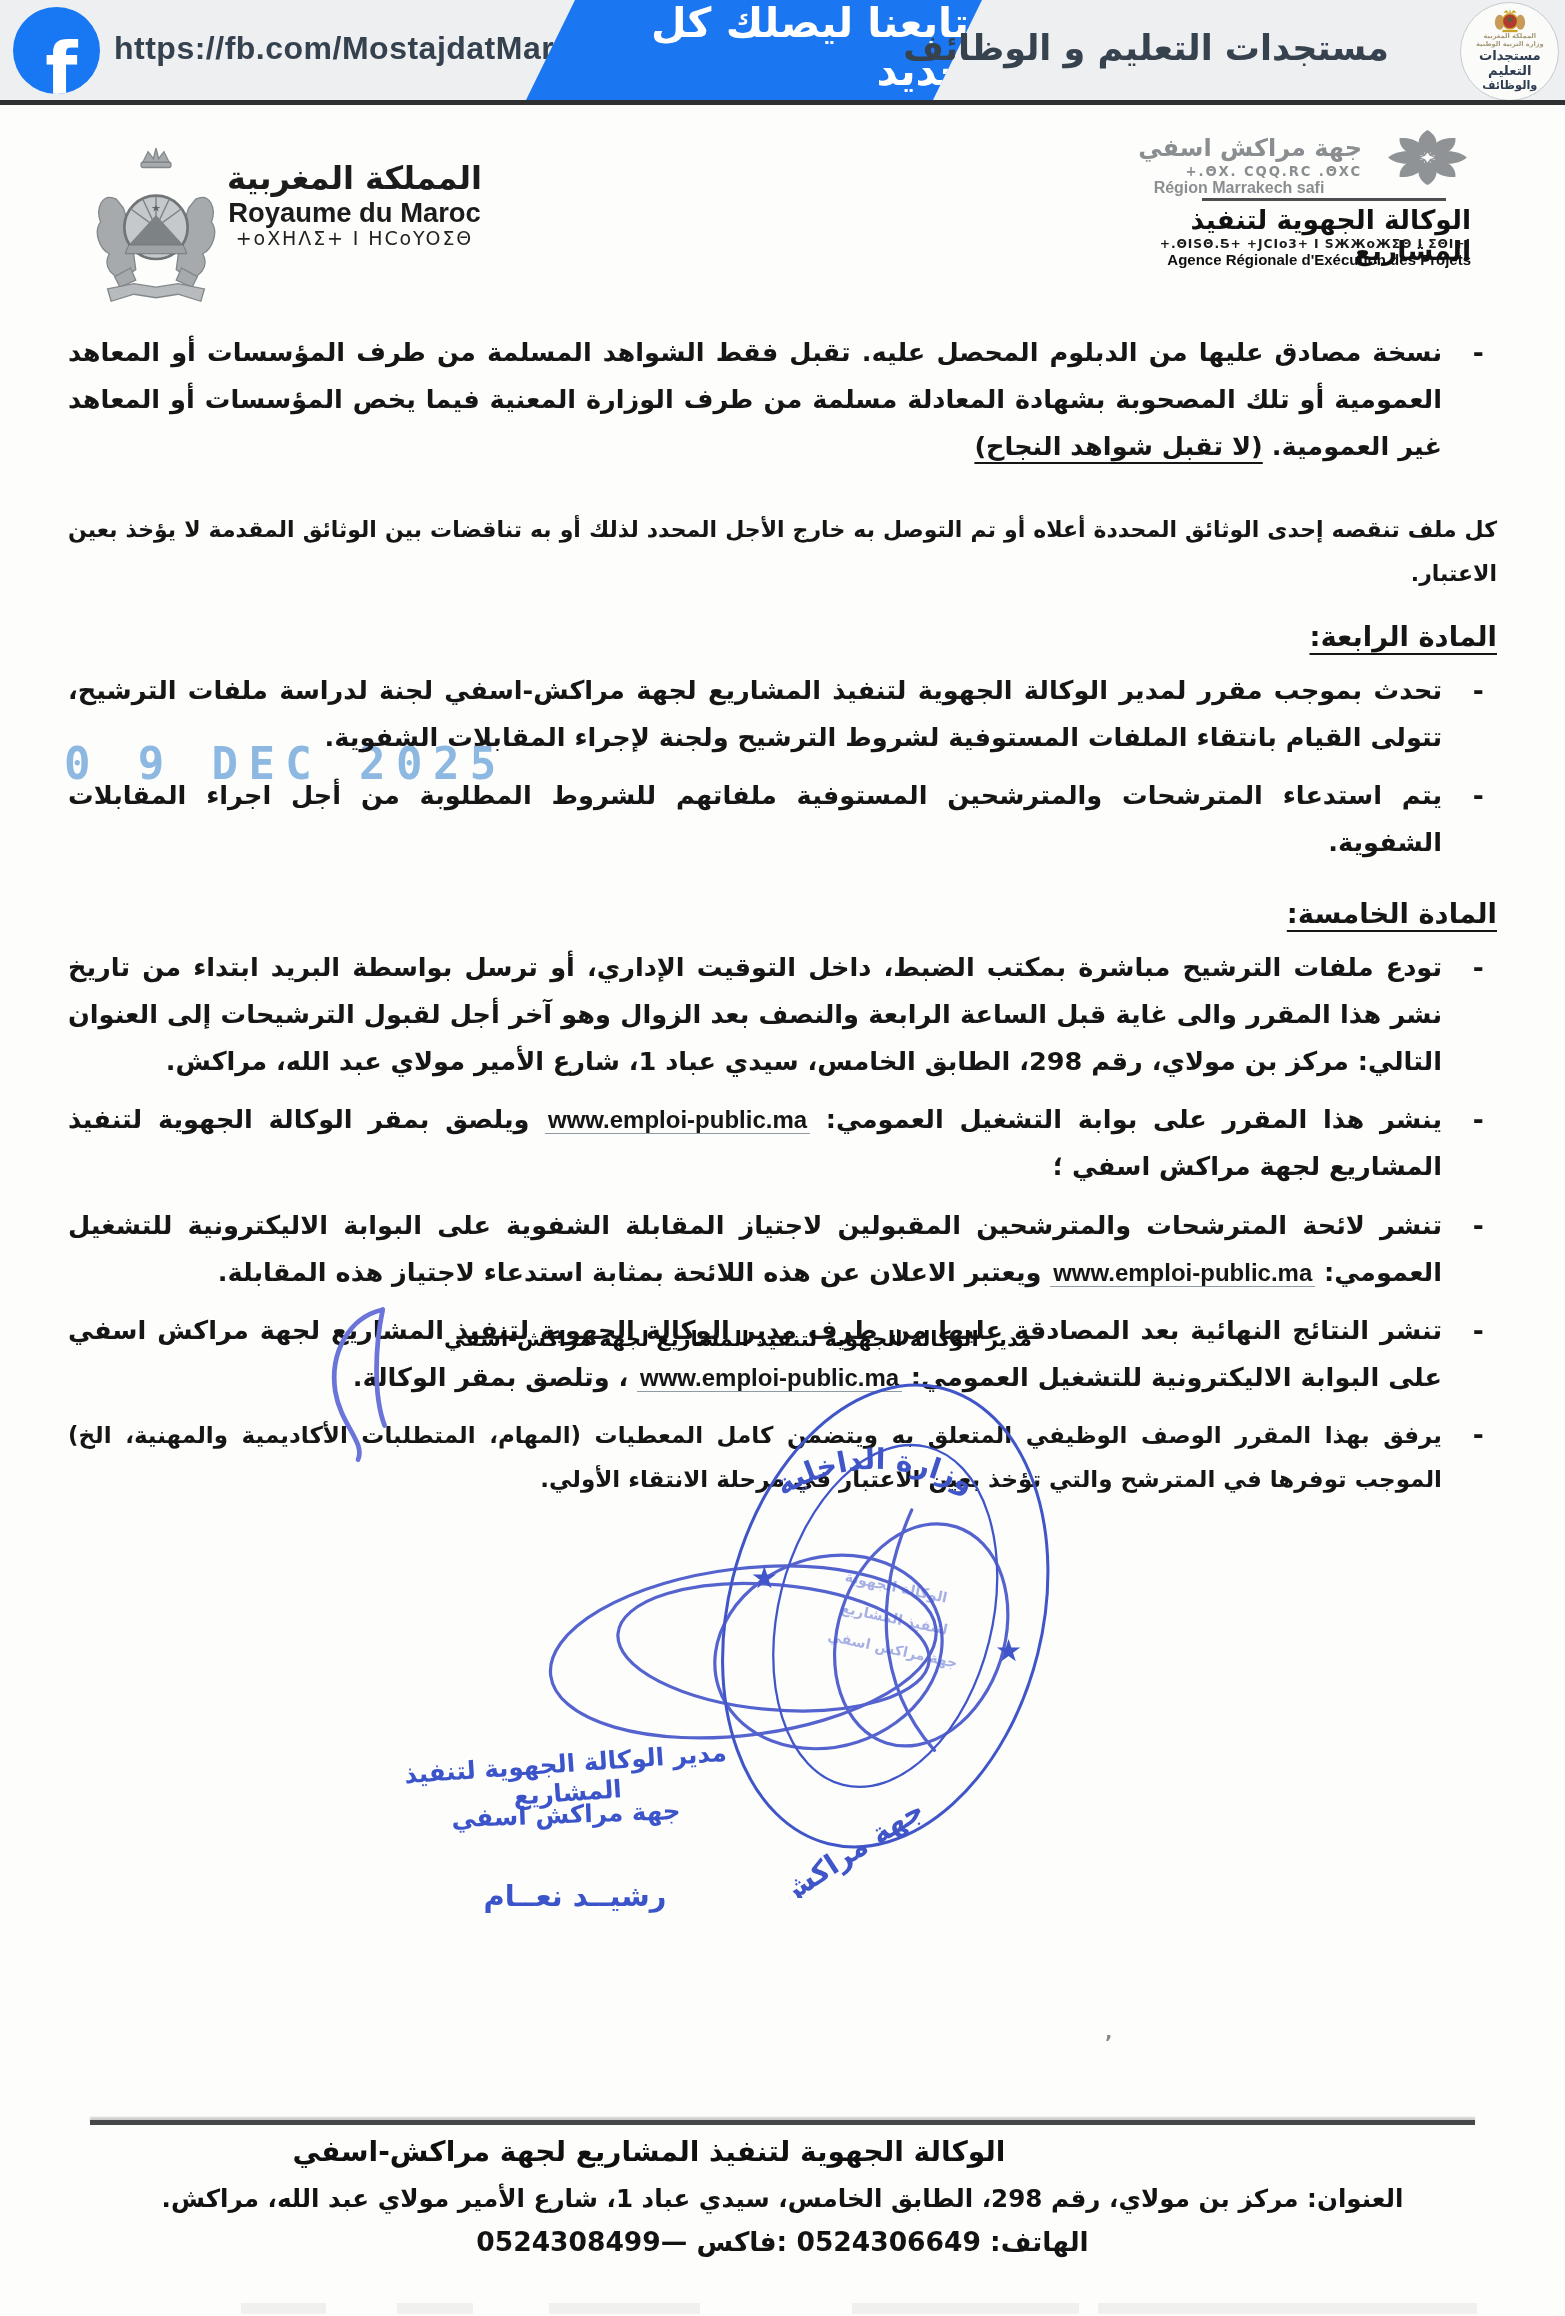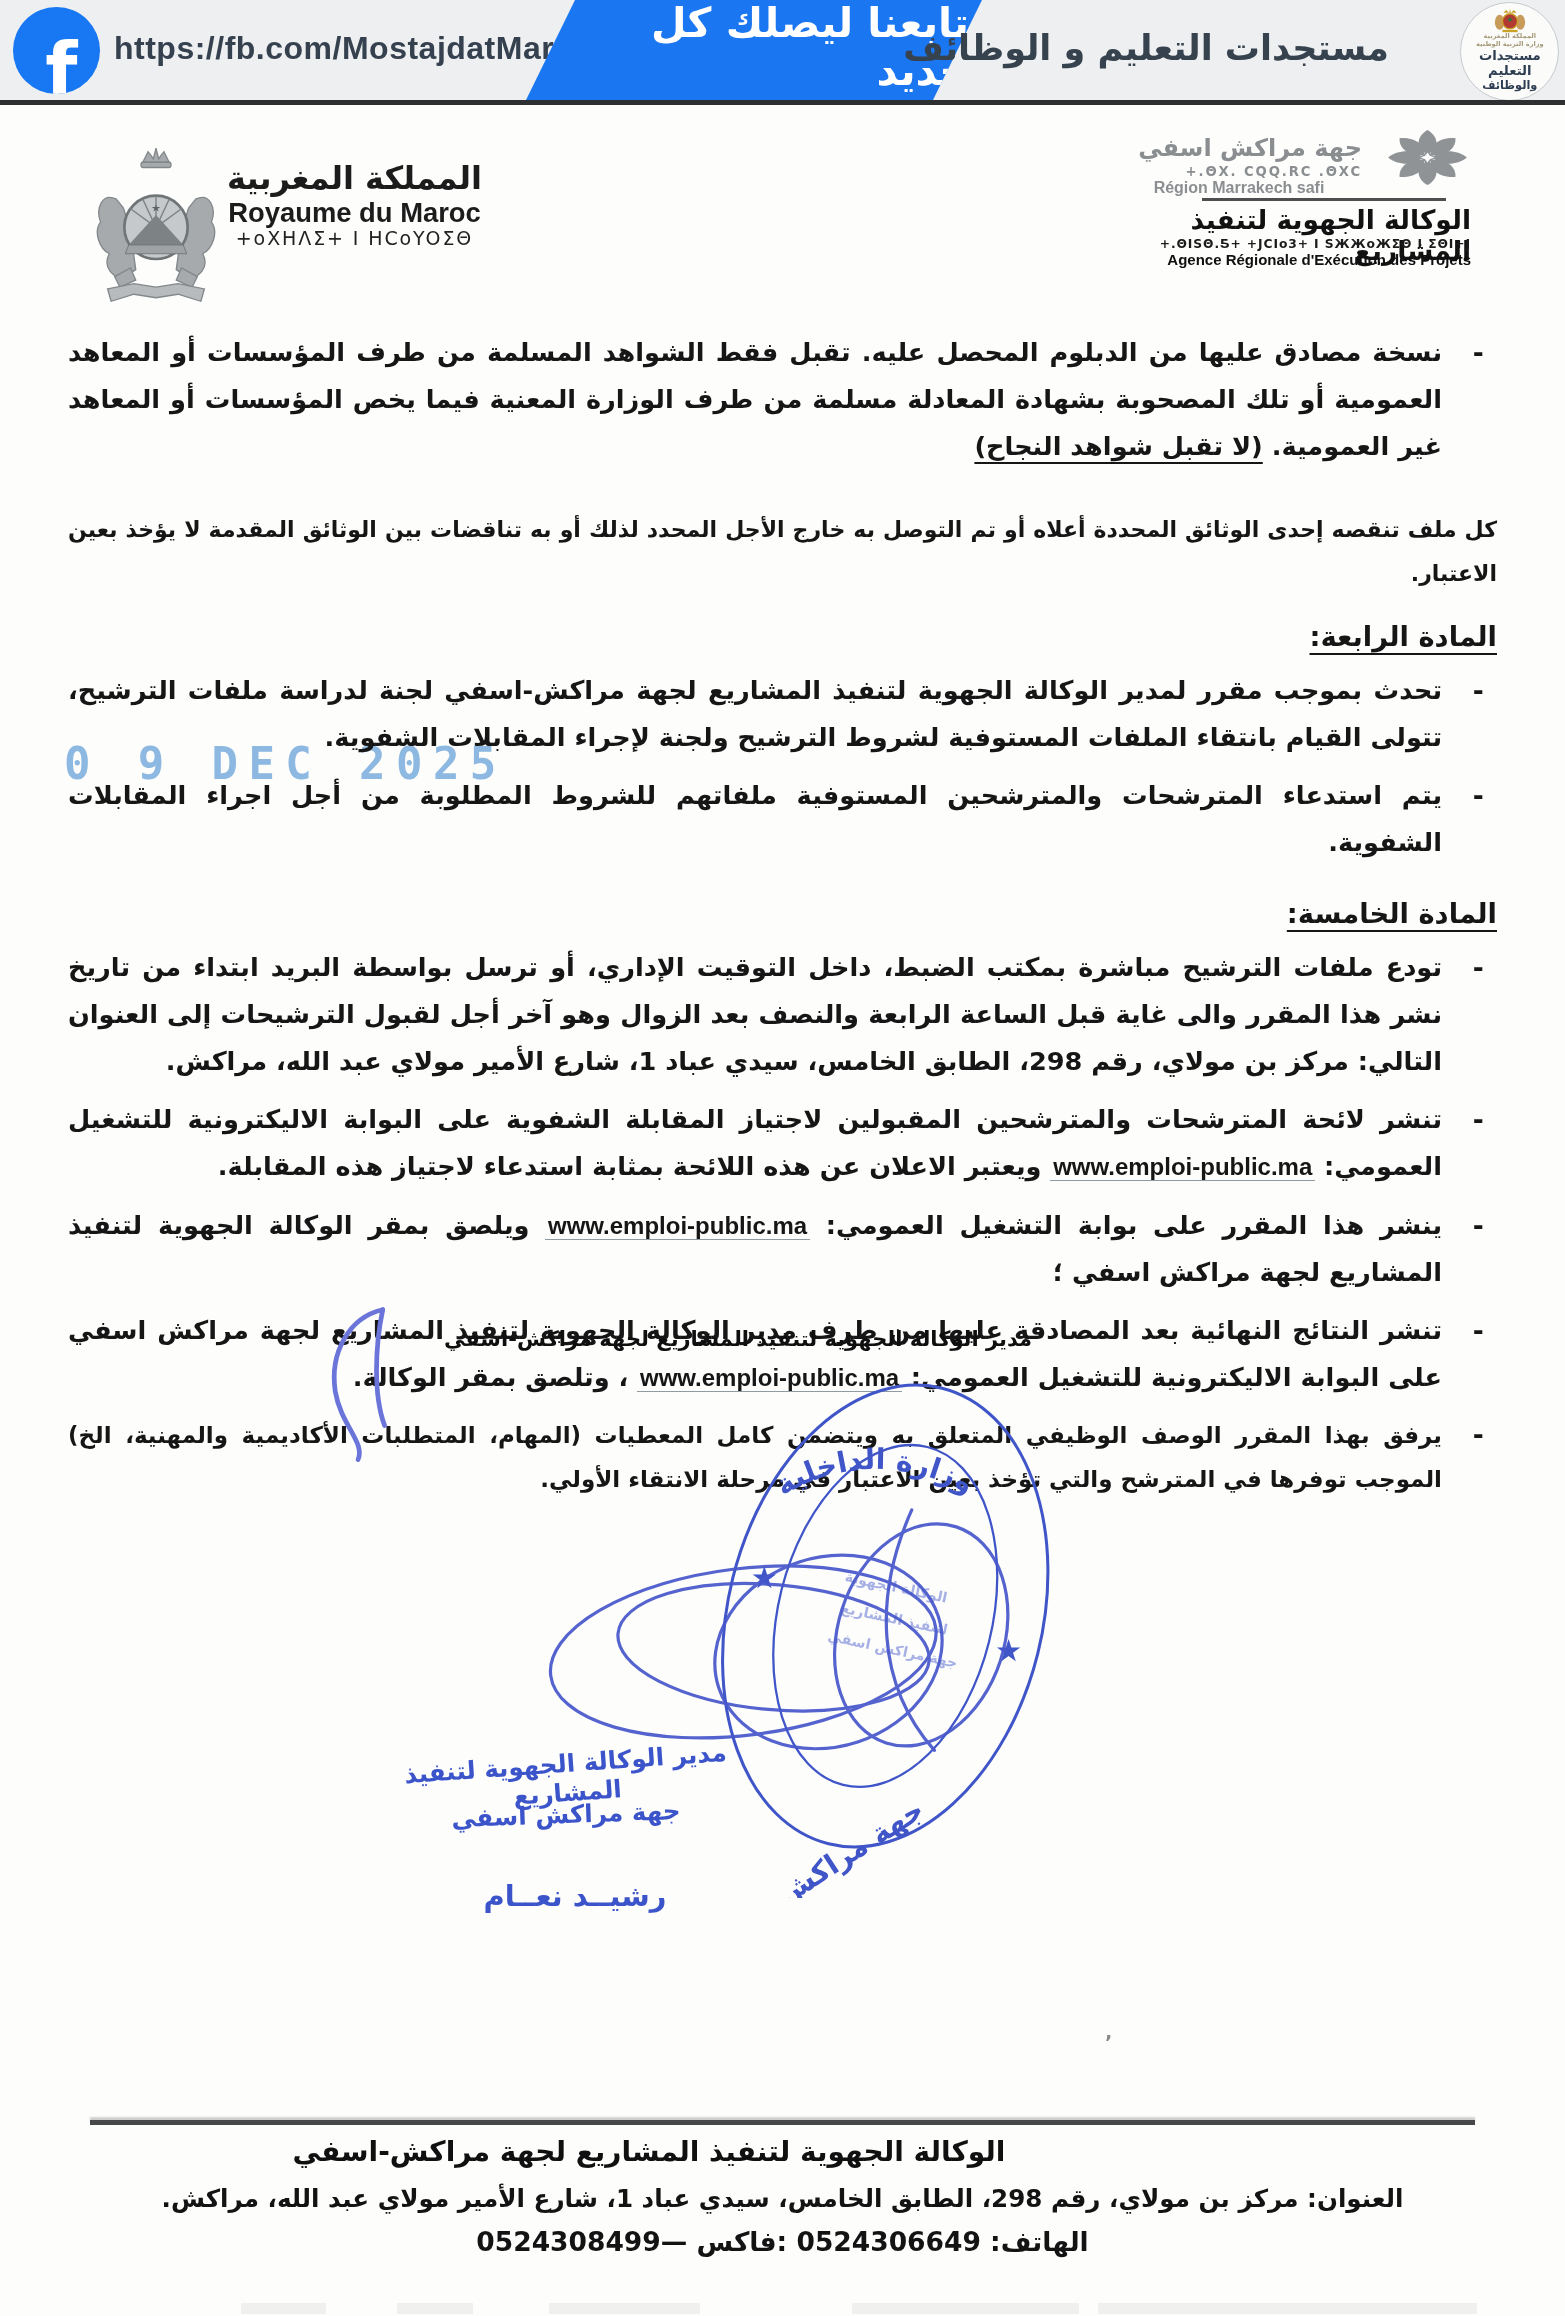--- a/index.html
+++ b/index.html
@@ -181,22 +181,22 @@
   <div class="bullet intro"><span>نسخة مصادق عليها من الدبلوم المحصل عليه. تقبل فقط الشواهد المسلمة من طرف المؤسسات أو المعاهد العمومية أو تلك المصحوبة بشهادة المعادلة مسلمة من طرف الوزارة المعنية فيما يخص المؤسسات أو المعاهد غير العمومية. </span><span class="u-part">(لا تقبل شواهد النجاح)</span></div>
 
   <div class="plain-para">كل ملف تنقصه إحدى الوثائق المحددة أعلاه أو تم التوصل به خارج الأجل المحدد لذلك أو به تناقضات بين الوثائق المقدمة لا يؤخذ بعين الاعتبار.</div>
 
   <div class="article-h"><span>المادة الرابعة:</span></div>
   <div class="bullet">تحدث بموجب مقرر لمدير الوكالة الجهوية لتنفيذ المشاريع لجهة مراكش-اسفي لجنة لدراسة ملفات الترشيح، تتولى القيام بانتقاء الملفات المستوفية لشروط الترشيح ولجنة لإجراء المقابلات الشفوية.</div>
   <div class="bullet">يتم استدعاء المترشحات والمترشحين المستوفية ملفاتهم للشروط المطلوبة من أجل اجراء المقابلات الشفوية.</div>
 
   <div class="article-h gap-before-h5"><span>المادة الخامسة:</span></div>
   <div class="bullet">تودع ملفات الترشيح مباشرة بمكتب الضبط، داخل التوقيت الإداري، أو ترسل بواسطة البريد ابتداء من تاريخ نشر هذا المقرر والى غاية قبل الساعة الرابعة والنصف بعد الزوال وهو آخر أجل لقبول الترشيحات إلى العنوان التالي: مركز بن مولاي، رقم 298، الطابق الخامس، سيدي عباد 1، شارع الأمير مولاي عبد الله، مراكش.</div>
+  <div class="bullet"><span>ينشر هذا المقرر على بوابة التشغيل العمومي: </span><span class="link">www.emploi-public.ma</span><span> ويلصق بمقر الوكالة الجهوية لتنفيذ المشاريع لجهة مراكش اسفي ؛</span></div>
   <div class="bullet"><span>تنشر لائحة المترشحات والمترشحين المقبولين لاجتياز المقابلة الشفوية على البوابة الاليكترونية للتشغيل العمومي: </span><span class="link">www.emploi-public.ma</span><span> ويعتبر الاعلان عن هذه اللائحة بمثابة استدعاء لاجتياز هذه المقابلة.</span></div>
-  <div class="bullet"><span>ينشر هذا المقرر على بوابة التشغيل العمومي: </span><span class="link">www.emploi-public.ma</span><span> ويلصق بمقر الوكالة الجهوية لتنفيذ المشاريع لجهة مراكش اسفي ؛</span></div>
   <div class="bullet"><span>تنشر النتائج النهائية بعد المصادقة عليها من طرف مدير الوكالة الجهوية لتنفيذ المشاريع لجهة مراكش اسفي على البوابة الاليكترونية للتشغيل العمومي: </span><span class="link">www.emploi-public.ma</span><span> ، وتلصق بمقر الوكالة.</span></div>
   <div class="bullet small-bullet">يرفق بهذا المقرر الوصف الوظيفي المتعلق به ويتضمن كامل المعطيات (المهام، المتطلبات الأكاديمية والمهنية، الخ) الموجب توفرها في المترشح والتي تؤخذ بعين الاعتبار في مرحلة الانتقاء الأولي.</div>
 </div>
 
 <div class="sig-title">مدير الوكالة الجهوية لتنفيذ المشاريع لجهة مراكش-اسفي</div>
 
 <div class="sig-squiggle">
   <svg width="114" height="167" viewBox="0 0 120 176">
     <g fill="none" stroke="#6a74d9" stroke-width="5" stroke-linecap="round">
       <path d="M66 6 C30 14 10 52 16 92 C22 128 48 146 40 164"></path>

